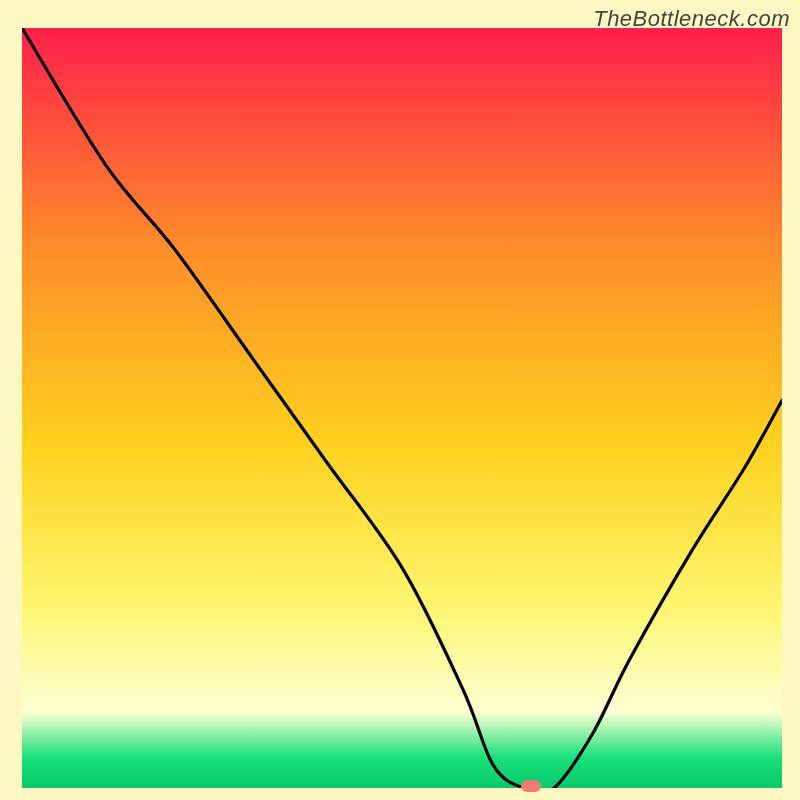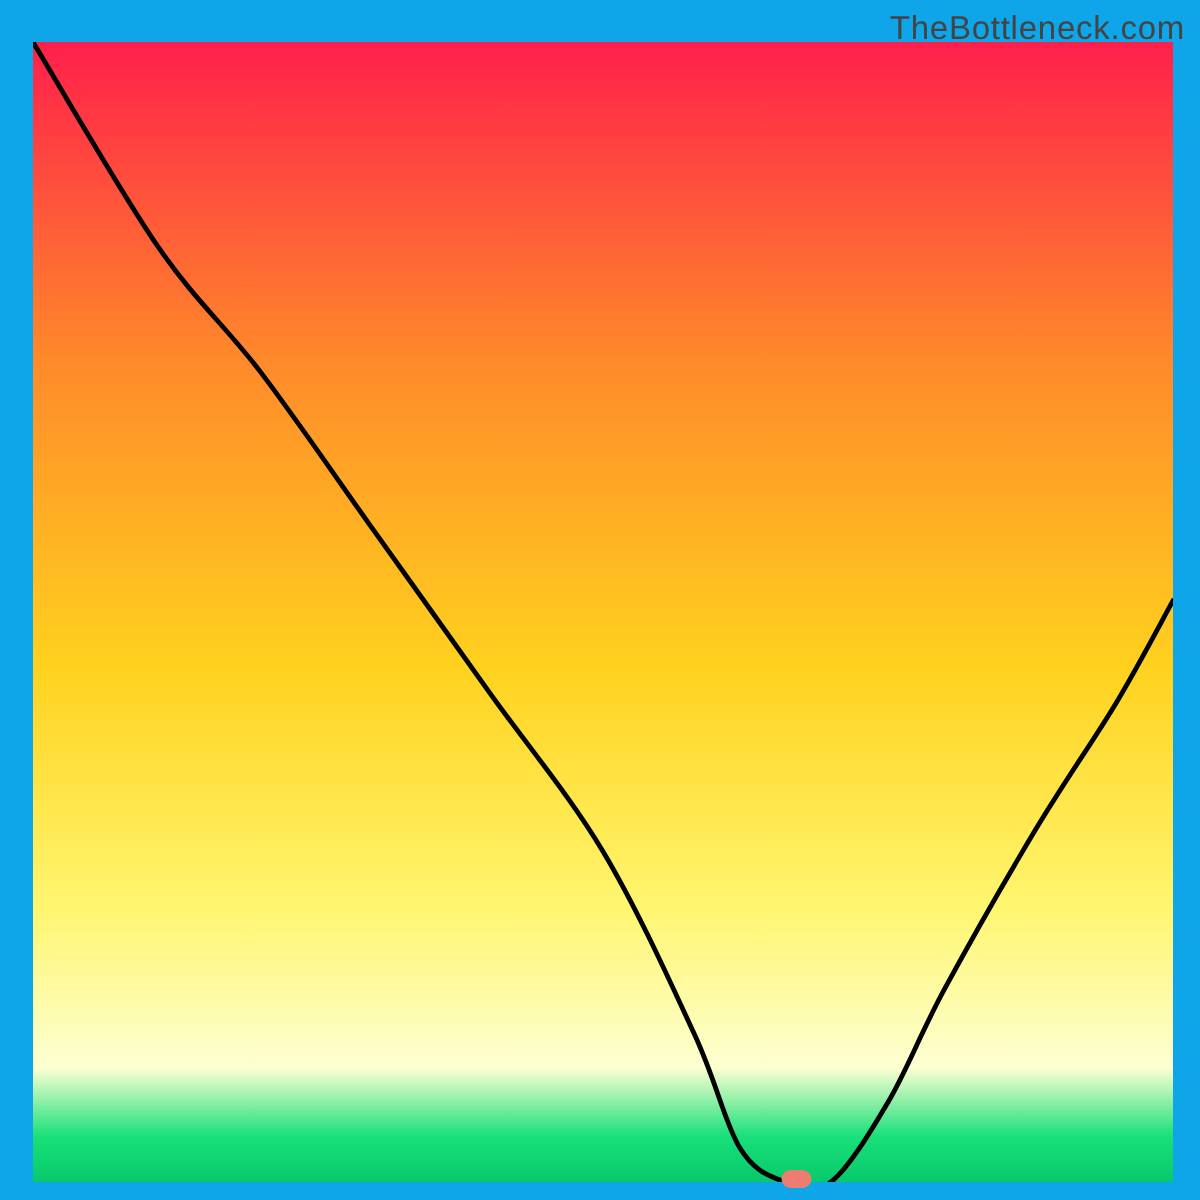--- a/index.html
+++ b/index.html
@@ -8,21 +8,22 @@
     width: 800px;
     height: 800px;
     background: #000;
     overflow: hidden;
     font-family: Arial, Helvetica, sans-serif;
   }
   .stage {
     position: relative;
     width: 800px;
     height: 800px;
-    background: #0ea5e9;
+    background: #fef9c3;
+    font-style: italic;
   }
   .watermark {
     position: absolute;
     top: 6px;
     right: 10px;
     color: #444;
     font-size: 22px;
     font-weight: 500;
     letter-spacing: 0.5px;
     z-index: 5;

